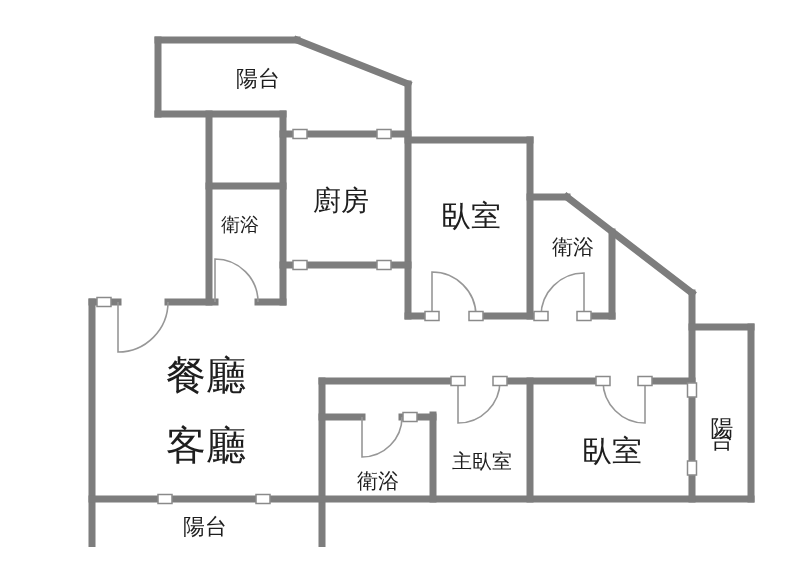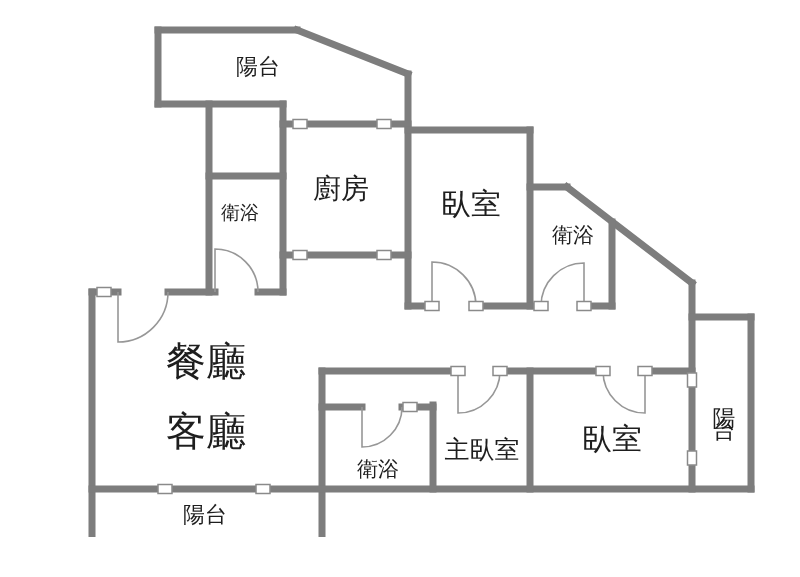--- a/index.html
+++ b/index.html
@@ -1,21 +1,22 @@
 <!DOCTYPE html>
 <html><head>
 <meta charset="utf-8">
 <style>
   html,body{margin:0;padding:0;background:#ffffff;}
   .stage{
     position:relative;
     width:800px;height:537px;
     background:#ffffff;
     overflow:hidden;
-    font-family:Liberation Mono, monospace;
+    font-family:Liberation Sans, sans-serif;
+    margin-top:10px;
   }
   .plan-svg{position:absolute;left:0;top:0;}
   .lbl{
     position:absolute;
     transform:translate(-50%,-50%);
     white-space:nowrap;
     color:#1e1e1e;
     line-height:1;
     user-select:none;
   }
@@ -107,19 +108,19 @@
   </svg>
 
   <div class="lbl" style="left:258px;top:69px;font-size:22px;">陽台</div>
   <div class="lbl" style="left:341px;top:191px;font-size:28px;">廚房</div>
   <div class="lbl" style="left:240px;top:214px;font-size:19px;">衛浴</div>
   <div class="lbl" style="left:471px;top:206px;font-size:30px;">臥室</div>
   <div class="lbl" style="left:573px;top:236px;font-size:21px;">衛浴</div>
   <div class="lbl" style="left:206px;top:365px;font-size:40px;">餐廳</div>
   <div class="lbl" style="left:206px;top:435px;font-size:40px;">客廳</div>
   <div class="lbl" style="left:378px;top:470px;font-size:21px;">衛浴</div>
-  <div class="lbl" style="left:482px;top:451px;font-size:25px;">主臥室</div>
+  <div class="lbl" style="left:482px;top:451px;font-size:20px;">主臥室</div>
   <div class="lbl" style="left:612px;top:441px;font-size:30px;">臥室</div>
   <div class="lbl vertical" style="left:722px;top:400px;font-size:23px;">陽台</div>
   <div class="lbl" style="left:205px;top:517px;font-size:22px;">陽台</div>
 
   <div class="edge-line"></div>
 </div>
 
 </body></html>

